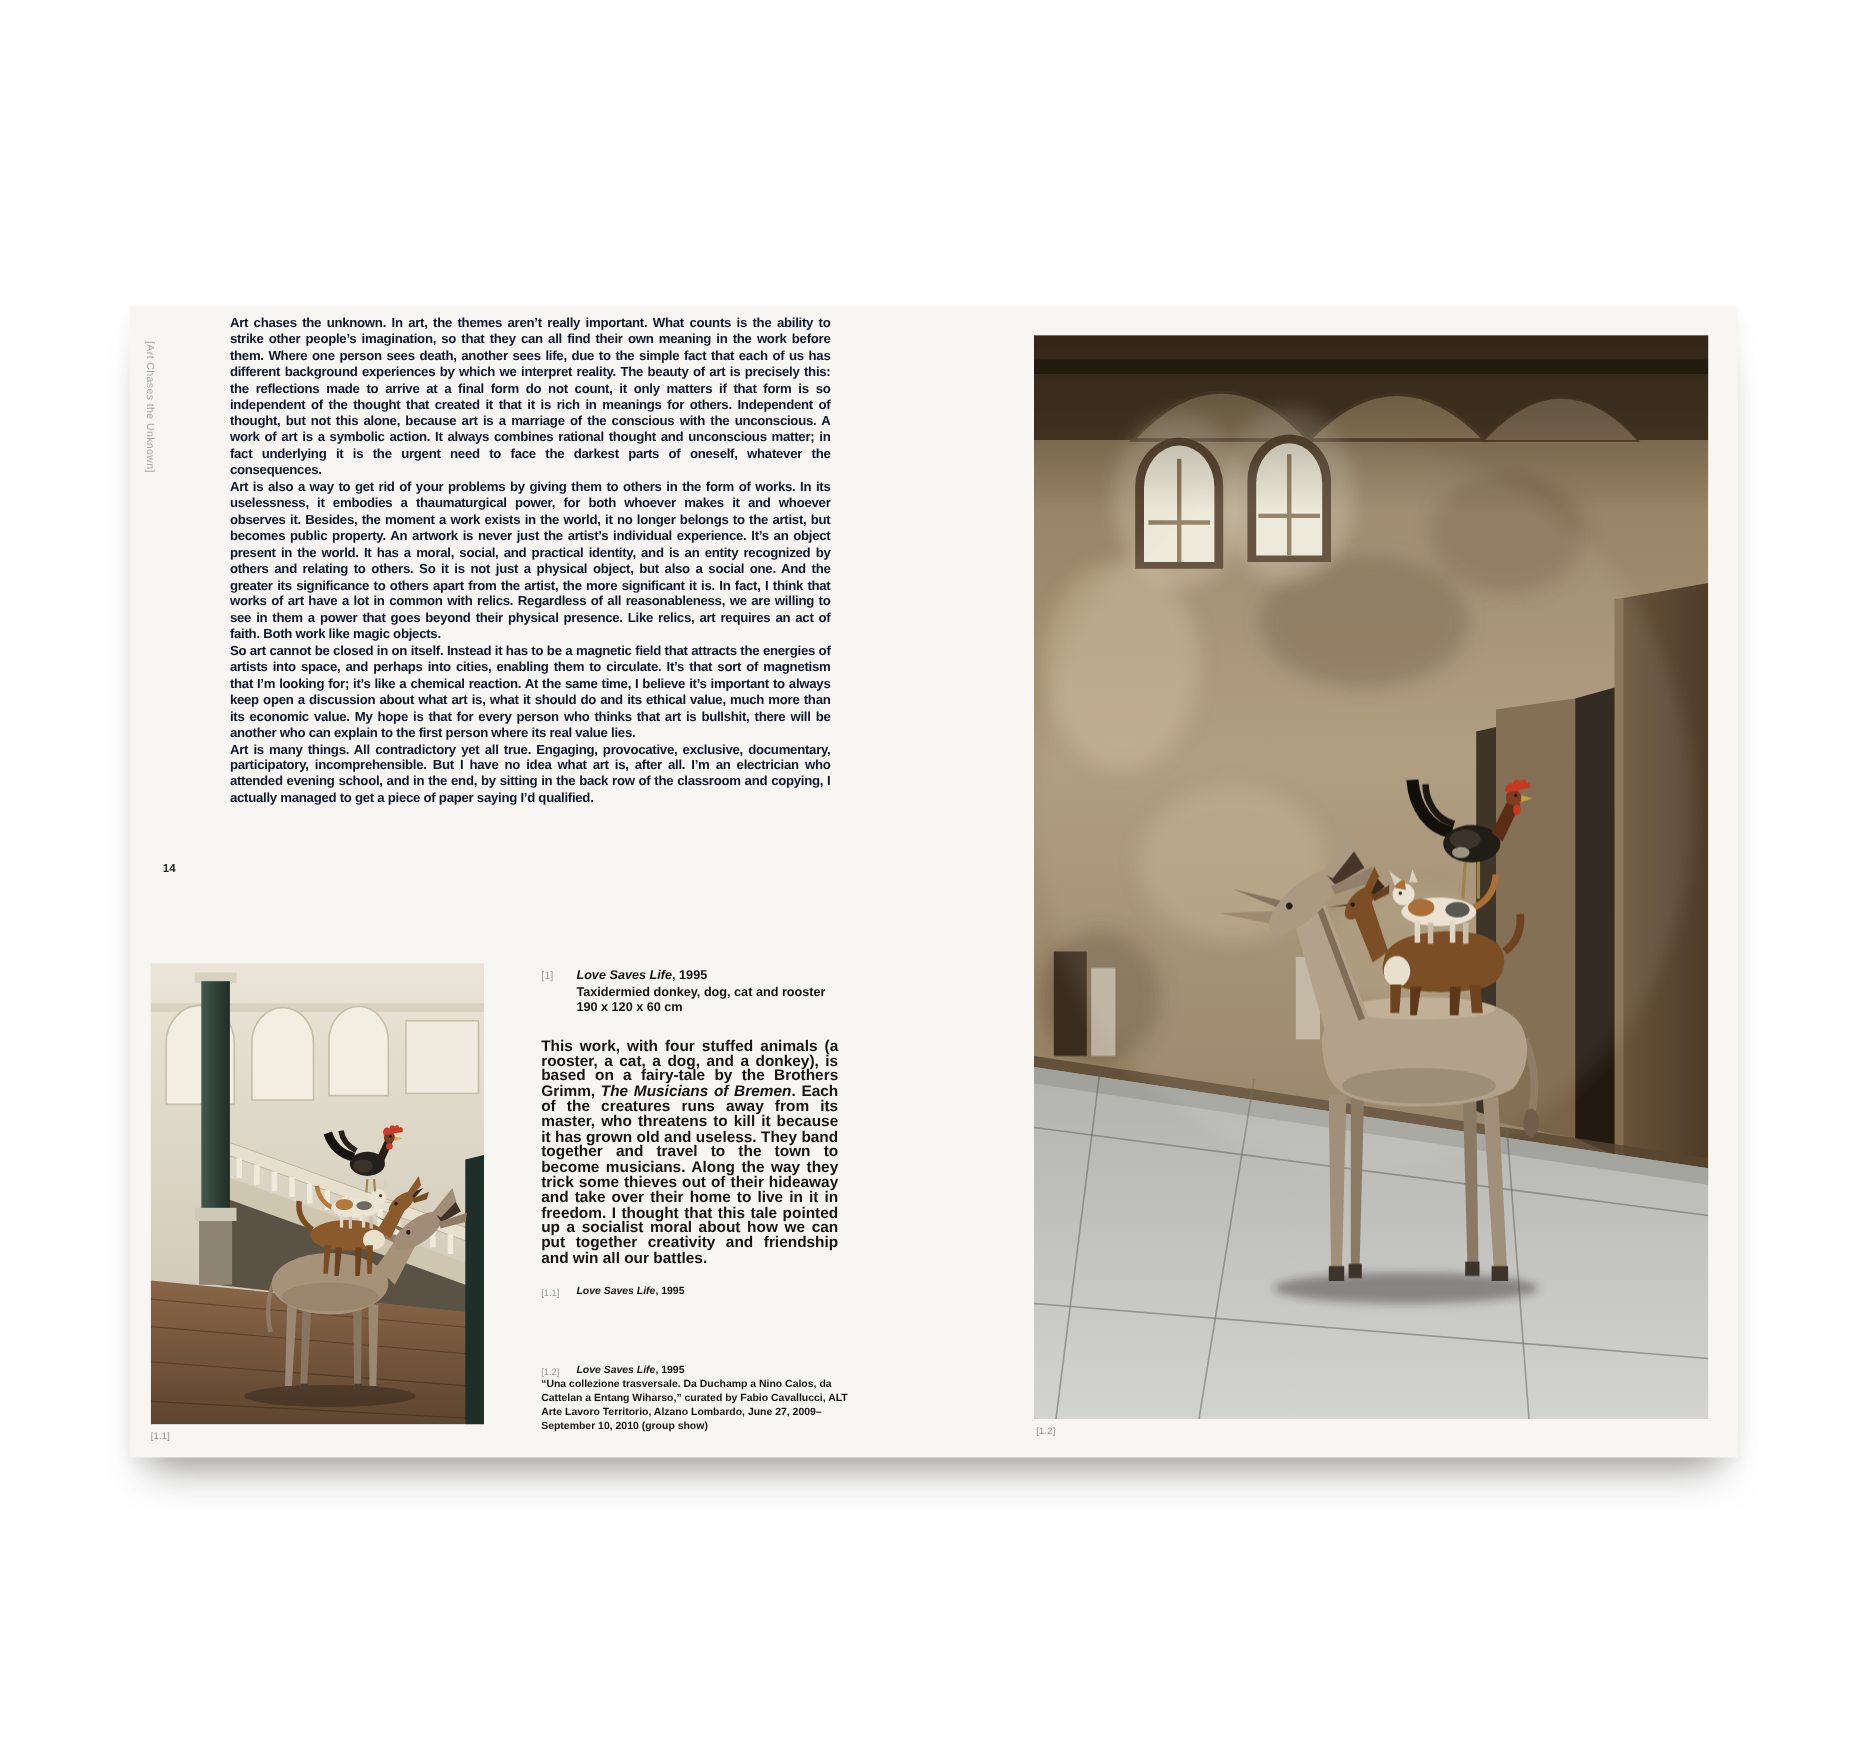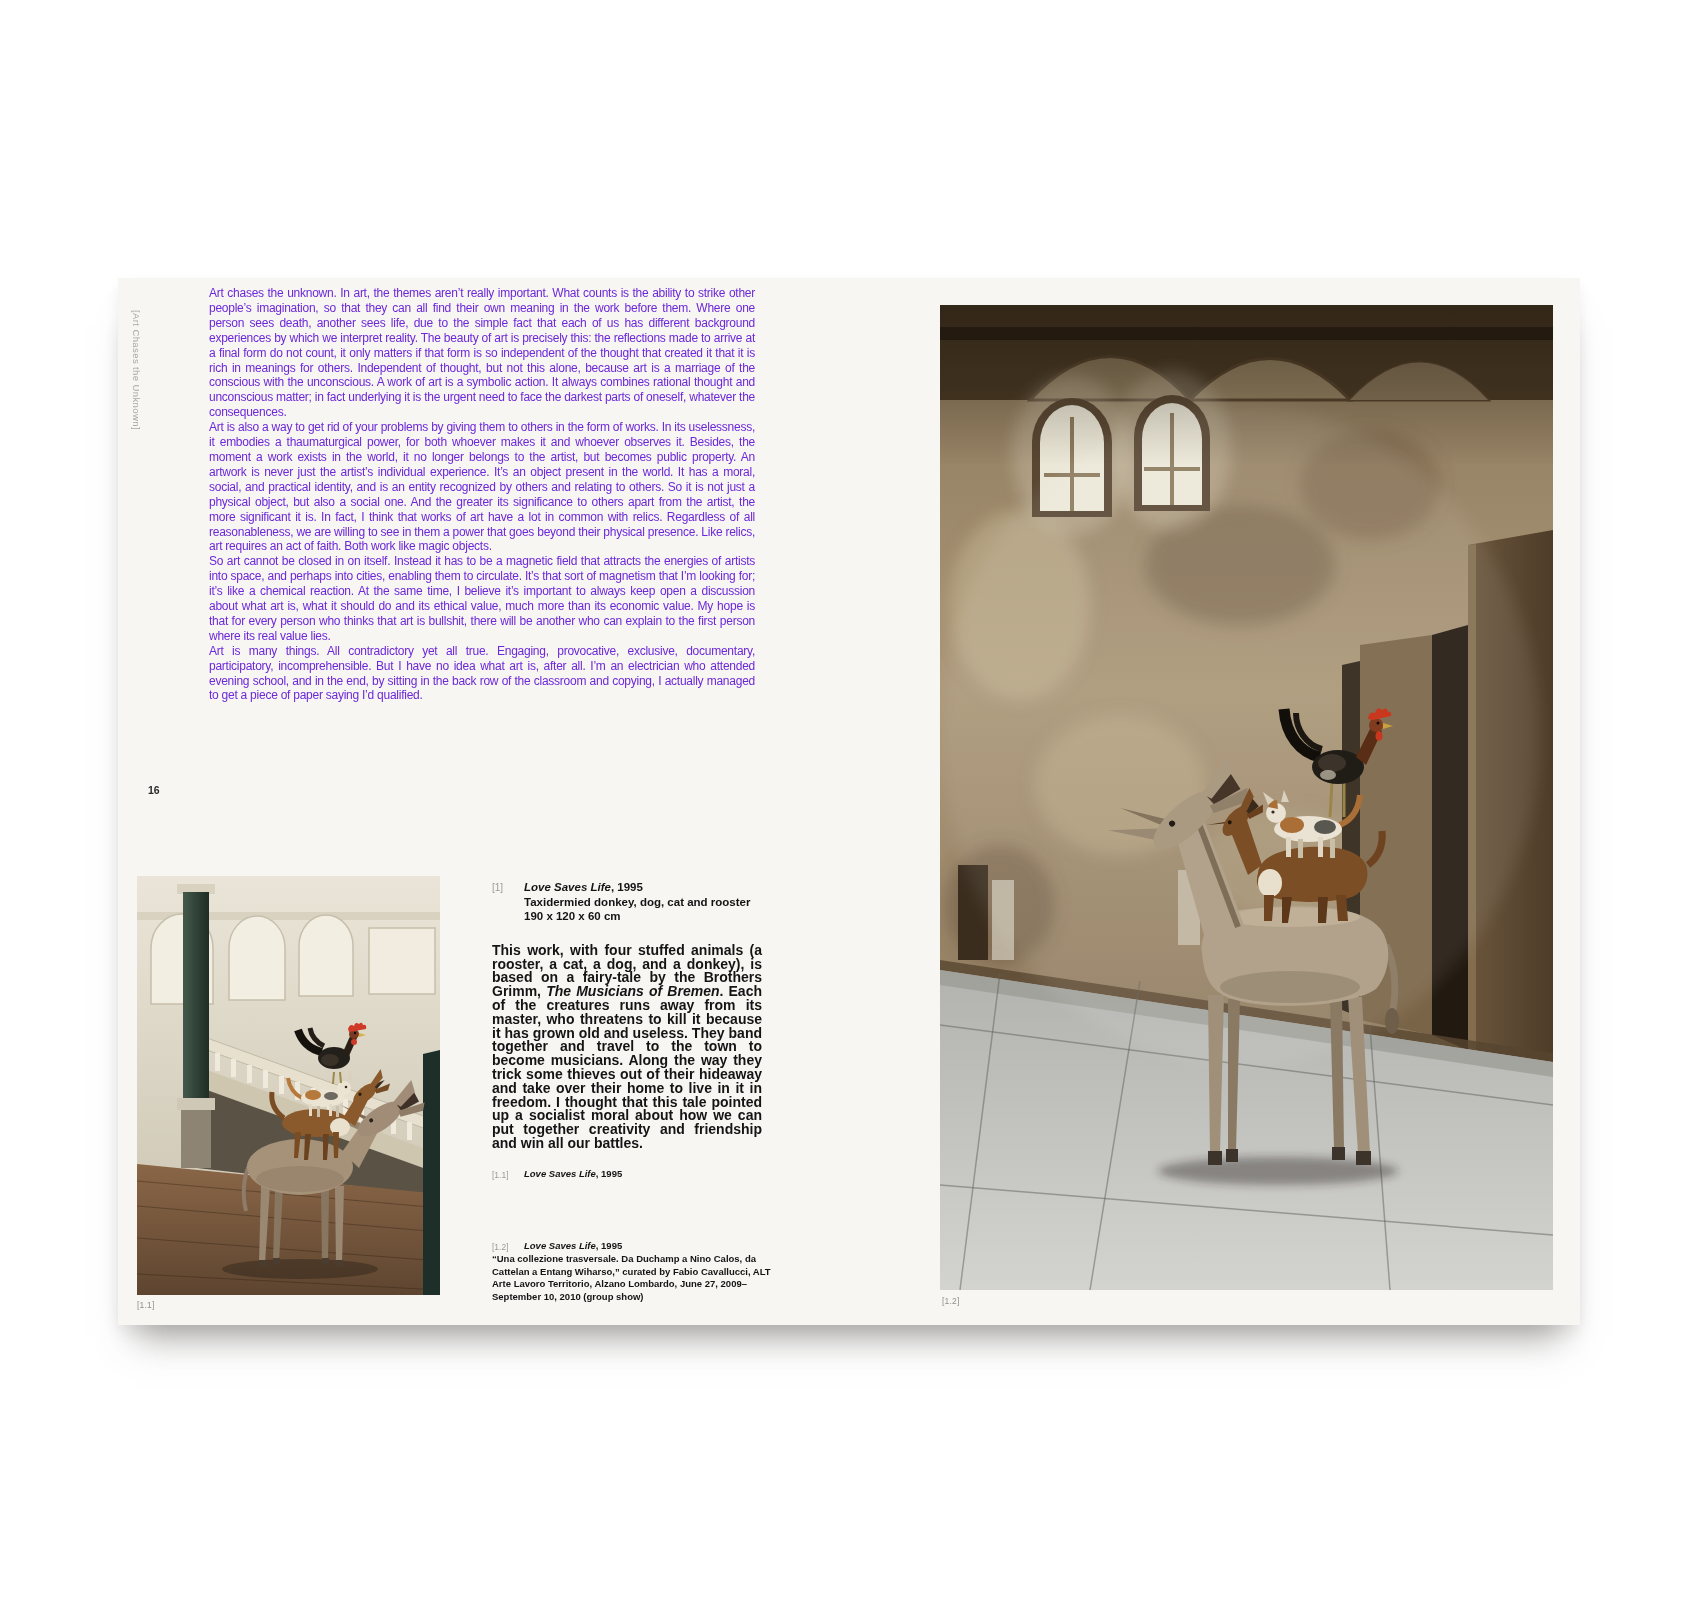--- a/index.html
+++ b/index.html
@@ -12,22 +12,22 @@
     background:#f7f6f3;
     box-shadow:0 30px 34px -18px rgba(92,90,86,.55), 0 8px 14px rgba(0,0,0,.06);
   }
   .vlabel{
     position:absolute;left:13px;top:32px;
     writing-mode:vertical-rl;
     font-size:9.5px;letter-spacing:.4px;color:#a9a8a4;font-weight:400;white-space:nowrap;
   }
   .body-col{
     position:absolute;left:91px;top:8px;width:546px;
-    font-size:12px;line-height:14.9px;font-weight:400;letter-spacing:-0.25px;
-    text-align:justify;color:#6d28d9;
+    font-size:12px;line-height:14.9px;font-weight:700;letter-spacing:-0.25px;
+    text-align:justify;color:#0f172a;
   }
   .body-col p{margin:0;}
   .pageno{position:absolute;left:30px;top:506px;font-size:10.5px;font-weight:700;color:#2a2a2a;}
   .fig{position:absolute;overflow:hidden;background:#ddd;}
   .fig svg{display:block;width:100%;height:100%;}
   .fig-left{left:19px;top:598px;width:303px;height:419px;}
   .fig-right{left:822px;top:27px;width:613px;height:985px;}
   .cap{position:absolute;left:374px;top:602px;width:270px;}
   .cap-head{display:flex;font-size:11.5px;line-height:14.6px;font-weight:700;}
   .ref{width:32px;flex:none;color:#9b9b98;font-weight:400;font-size:10px;padding-top:1px;}
@@ -52,21 +52,21 @@
 
   <div class="vlabel">[Art Chases the Unknown]</div>
 
   <div class="body-col">
     <p>Art chases the unknown. In art, the themes aren’t really important. What counts is the ability to strike other people’s imagination, so that they can all find their own meaning in the work before them. Where one person sees death, another sees life, due to the simple fact that each of us has different background experiences by which we interpret reality. The beauty of art is precisely this: the reflections made to arrive at a final form do not count, it only matters if that form is so independent of the thought that created it that it is rich in meanings for others. Independent of thought, but not this alone, because art is a marriage of the conscious with the unconscious. A work of art is a symbolic action. It always combines rational thought and unconscious matter; in fact underlying it is the urgent need to face the darkest parts of oneself, whatever the consequences.</p>
     <p>Art is also a way to get rid of your problems by giving them to others in the form of works. In its uselessness, it embodies a thaumaturgical power, for both whoever makes it and whoever observes it. Besides, the moment a work exists in the world, it no longer belongs to the artist, but becomes public property. An artwork is never just the artist’s individual experience. It’s an object present in the world. It has a moral, social, and practical identity, and is an entity recognized by others and relating to others. So it is not just a physical object, but also a social one. And the greater its significance to others apart from the artist, the more significant it is. In fact, I think that works of art have a lot in common with relics. Regardless of all reasonableness, we are willing to see in them a power that goes beyond their physical presence. Like relics, art requires an act of faith. Both work like magic objects.</p>
     <p>So art cannot be closed in on itself. Instead it has to be a magnetic field that attracts the energies of artists into space, and perhaps into cities, enabling them to circulate. It’s that sort of magnetism that I’m looking for; it’s like a chemical reaction. At the same time, I believe it’s important to always keep open a discussion about what art is, what it should do and its ethical value, much more than its economic value. My hope is that for every person who thinks that art is bullshit, there will be another who can explain to the first person where its real value lies.</p>
     <p>Art is many things. All contradictory yet all true. Engaging, provocative, exclusive, documentary, participatory, incomprehensible. But I have no idea what art is, after all. I’m an electrician who attended evening school, and in the end, by sitting in the back row of the classroom and copying, I actually managed to get a piece of paper saying I’d qualified.</p>
   </div>
 
-  <div class="pageno">16</div>
+  <div class="pageno">14</div>
 
   <div class="fig fig-left">
     <svg viewBox="0 0 303 419" preserveAspectRatio="none">
       <defs>
         <linearGradient id="lwall" x1="0" y1="0" x2="0" y2="1">
           <stop offset="0" stop-color="#eae5d8"></stop>
             <stop offset="1" stop-color="#d2cbb9"></stop>
         </linearGradient>
         <linearGradient id="lfloor" x1="0" y1="0" x2="0" y2="1">
           <stop offset="0" stop-color="#8a6647"></stop>

